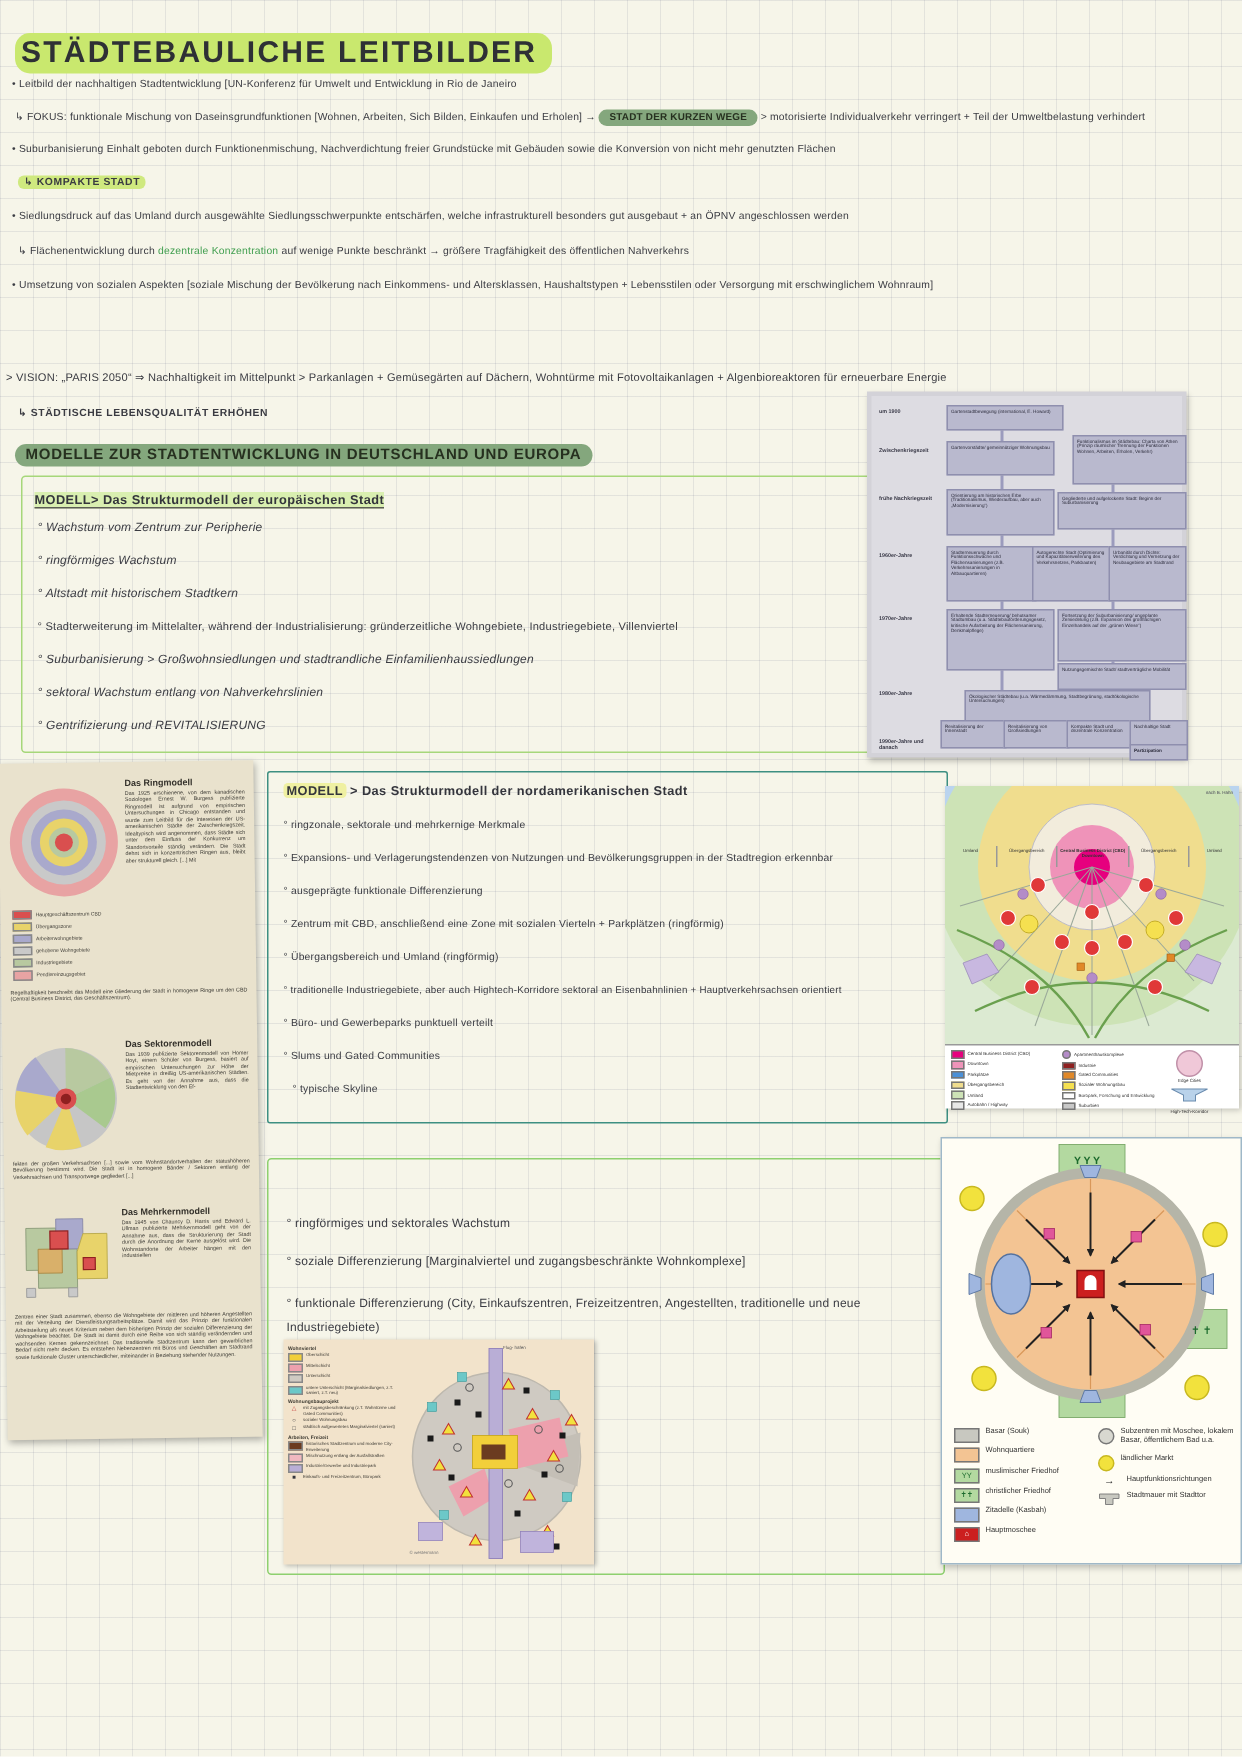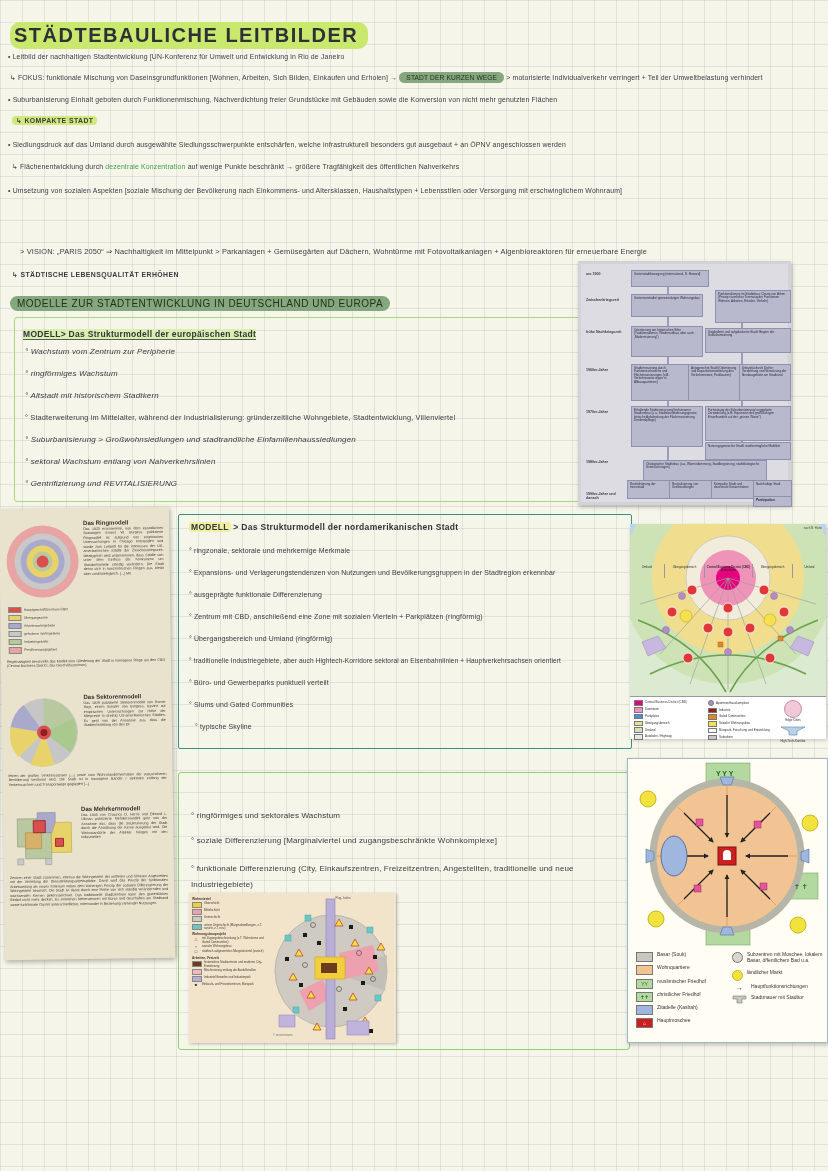--- a/index.html
+++ b/index.html
@@ -8,21 +8,21 @@
     background-image:linear-gradient(rgba(130,130,150,.16) 1px,transparent 1px),
                      linear-gradient(90deg,rgba(130,130,150,.16) 1px,transparent 1px);
     background-size:22px 22px;
     font-family:"Liberation Sans","DejaVu Sans",sans-serif;color:#34353c;}
   .abs{position:absolute;}
   .hand{font-size:6.9px;letter-spacing:.15px;white-space:nowrap;color:#3a3b42;}
   .hand-big{font-size:8px;font-style:italic;}
   .title{font-size:20px;font-weight:bold;letter-spacing:1.5px;color:#2e3035;
     background:linear-gradient(#c9e86e,#c9e86e);border-radius:10px;padding:2px 10px 3px 4px;}
   .hl-light{background:#cfe97f;border-radius:4px;padding:1px 4px;}
-  .pill-dark{background:#84a77d;border-radius:9px;padding:2px 7px;color:#26301f;font-weight:normal;text-align:center;}
+  .pill-dark{background:#84a77d;border-radius:9px;padding:2px 7px;color:#26301f;font-weight:bold;text-align:center;}
   .green-ink{color:#3f9e4e;}
   .caps{font-weight:bold;letter-spacing:.4px;}
   .gbox{border:1.5px solid #a6d77a;border-radius:3px;}
   .tbox{border:1.6px solid #3d8f82;border-radius:2px;}
   .g2box{border:1.5px solid #8ed06f;border-radius:3px;}
   .boxtitle{font-size:8.5px;font-weight:bold;letter-spacing:.3px;border-bottom:1px solid #5b5b55;}
   .blt{white-space:nowrap;}
   
   .fc{background:#d3d2d8;box-shadow:1px 2px 4px rgba(0,0,0,.25);}
   .fc-inner{position:absolute;left:3px;top:3px;right:3px;bottom:3px;background:#dddce2;}
@@ -75,35 +75,35 @@
   <div class="abs hand" style="left:12px;top:117px;">
     <span class="hl-light caps">↳ KOMPAKTE STADT</span>
   </div>
   <div class="abs hand" style="left:8px;top:141px;">• Siedlungsdruck auf das Umland durch ausgewählte Siedlungsschwerpunkte entschärfen, welche infrastrukturell besonders gut ausgebaut + an ÖPNV angeschlossen werden</div>
   <div class="abs hand" style="left:12px;top:163px;">
     <span>↳ Flächenentwicklung durch</span>
     <span class="green-ink">dezentrale Konzentration</span>
     <span>auf wenige Punkte beschränkt → größere Tragfähigkeit des öffentlichen Nahverkehrs</span>
   </div>
   <div class="abs hand" style="left:8px;top:187px;">• Umsetzung von sozialen Aspekten [soziale Mischung der Bevölkerung nach Einkommens- und Altersklassen, Haushaltstypen + Lebensstilen oder Versorgung mit erschwinglichem Wohnraum]</div>
-  <div class="abs hand" style="left:20px;top:247px;font-size:7.4px;">&gt; VISION: „PARIS 2050“ ⇒ Nachhaltigkeit im Mittelpunkt &gt; Parkanlagen + Gemüsegärten auf Dächern, Wohntürme mit Fotovoltaikanlagen + Algenbioreaktoren für erneuerbare Energie</div>
+  <div class="abs hand" style="left:4px;top:247px;font-size:7.4px;">&gt; VISION: „PARIS 2050“ ⇒ Nachhaltigkeit im Mittelpunkt &gt; Parkanlagen + Gemüsegärten auf Dächern, Wohntürme mit Fotovoltaikanlagen + Algenbioreaktoren für erneuerbare Energie</div>
   <div class="abs hand caps" style="left:12px;top:271px;">↳ STÄDTISCHE LEBENSQUALITÄT ERHÖHEN</div>
 
   <div class="abs" style="left:10px;top:293px;">
     <span class="pill-dark" style="font-size:10px;letter-spacing:.5px;">MODELLE ZUR STADTENTWICKLUNG IN DEUTSCHLAND UND EUROPA</span>
   </div>
 
   <div class="abs gbox" style="left:14px;top:317px;width:614px;height:183px;">
     <div class="abs" style="left:8px;top:5px;">
       <span class="boxtitle" style="background:#d9efb0;">MODELL&gt; Das Strukturmodell der europäischen Stadt</span>
     </div>
     <div class="abs hand hand-big blt" style="left:10px;top:29px;">° Wachstum vom Zentrum zur Peripherie</div>
     <div class="abs hand hand-big blt" style="left:10px;top:51px;">° ringförmiges Wachstum</div>
     <div class="abs hand hand-big blt" style="left:10px;top:73px;">° Altstadt mit historischem Stadtkern</div>
-    <div class="abs hand blt" style="left:10px;top:95px;font-size:7.4px;">° Stadterweiterung im Mittelalter, während der Industrialisierung: gründerzeitliche Wohngebiete, Stadtentwicklung, Villenviertel</div>
+    <div class="abs hand blt" style="left:10px;top:95px;font-size:7.4px;">° Stadterweiterung im Mittelalter, während der Industrialisierung: gründerzeitliche Wohngebiete, Industriegebiete, Villenviertel</div>
     <div class="abs hand hand-big blt" style="left:10px;top:117px;">° Suburbanisierung &gt; Großwohnsiedlungen und stadtrandliche Einfamilienhaussiedlungen</div>
     <div class="abs hand hand-big blt" style="left:10px;top:139px;">° sektoral Wachstum entlang von Nahverkehrslinien</div>
     <div class="abs hand hand-big blt" style="left:10px;top:161px;">° Gentrifizierung und REVITALISIERUNG</div>
   </div>
 
   <div class="abs fc" style="left:578px;top:261px;width:213px;height:244px;">
     <div class="fc-inner">
       <div class="fc-era" style="top:8px;">um 1900</div>
       <div class="fc-era" style="top:34px;">Zwischen­kriegszeit</div>
       <div class="fc-era" style="top:66px;">frühe Nach­kriegs­zeit</div>

